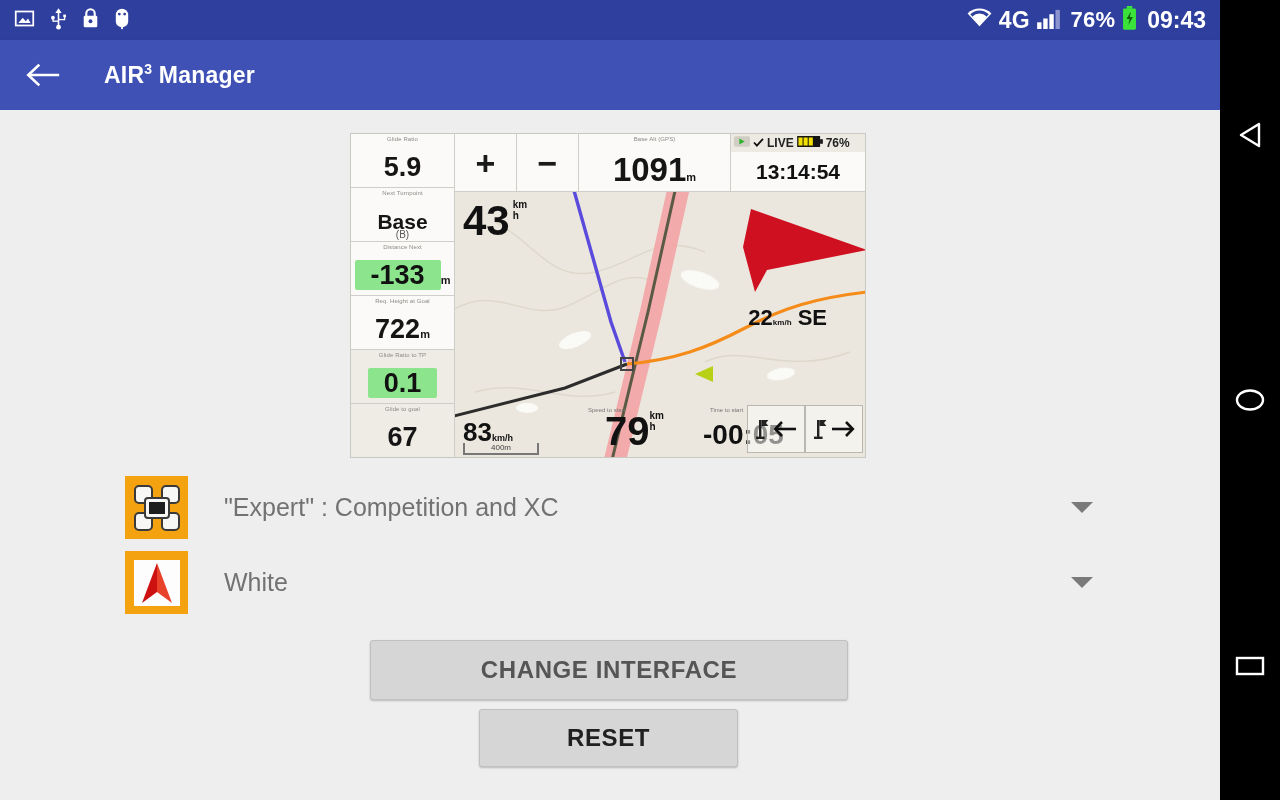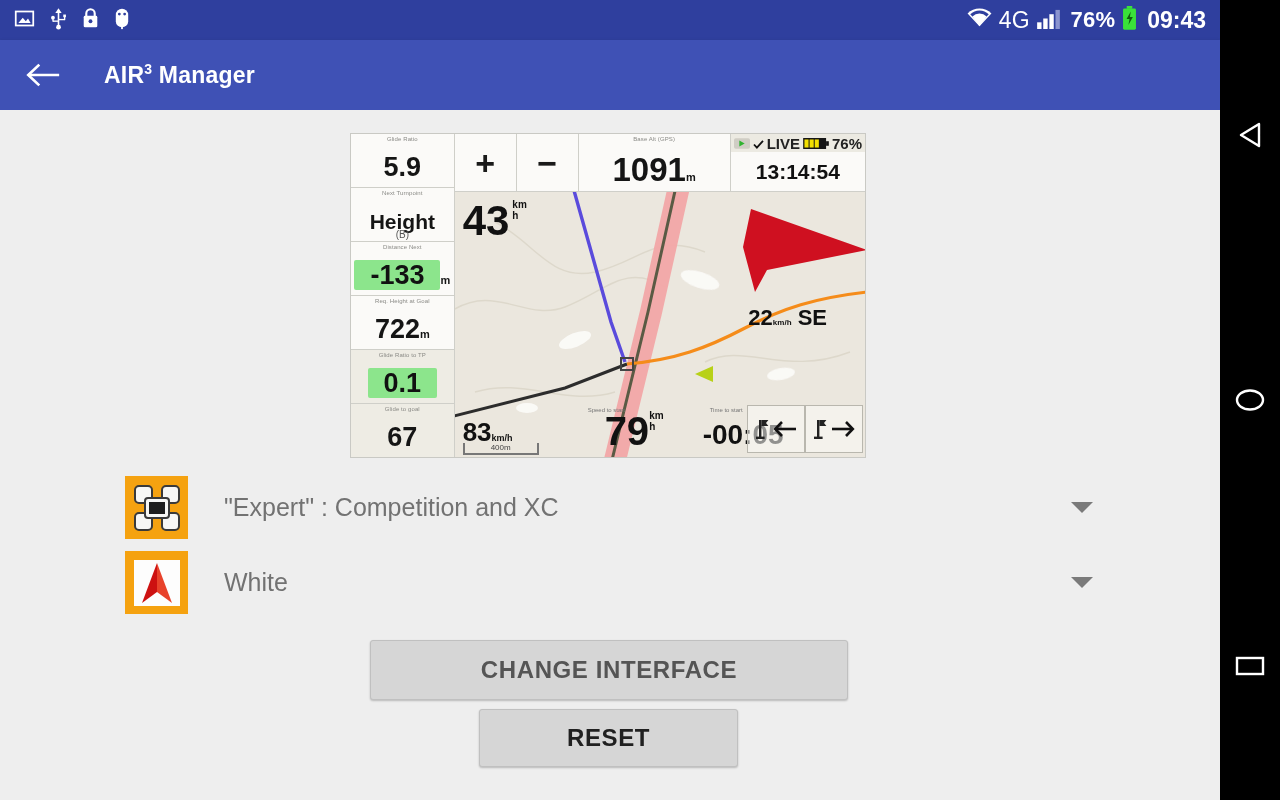--- a/index.html
+++ b/index.html
@@ -16,21 +16,21 @@
   
   .statusbar {
     position:absolute; left:0; top:0; width:1220px; height:40px;
     background:#2f3f9e; color:#fff;
     display:flex; align-items:center; padding:0 14px;
   }
   .sb-left { display:flex; align-items:center; gap:14px; }
   .sb-right { margin-left:auto; display:flex; align-items:center; gap:7px; }
   .sb-ico { display:block; }
   .sb-text { font-size:22px; font-weight:bold; letter-spacing:.2px; line-height:1; }
-  .sb-4g { font-size:23px; font-weight:normal; line-height:1; }
+  .sb-4g { font-size:23px; font-weight:bold; line-height:1; }
   .sb-clock { font-size:23px; font-weight:bold; line-height:1; margin-left:3px;}
 
   
   .appbar {
     position:absolute; left:0; top:40px; width:1220px; height:70px;
     background:#3f51b5; display:flex; align-items:center; padding-left:26px;
     box-shadow:0 2px 4px rgba(0,0,0,.28);
   }
   .appbar-title {
     color:#fff; font-size:23px; font-weight:bold; margin-left:42px; letter-spacing:.2px;
@@ -71,21 +71,21 @@
     font-size:34px; font-weight:bold; color:#1a1a1a; line-height:1;
   }
   .pv-alt {
     width:152px; border-right:1px solid #cfcfc9; background:#fbfaf8;
     position:relative; display:flex; align-items:center; justify-content:center;
   }
   .pv-alt .pv-val{font-size:33px;}
   .pv-stat { flex:1; background:#fbfaf8; display:flex; flex-direction:column; }
   .pv-statbar {
     height:18px; display:flex; align-items:center; gap:3px; padding:0 3px;
-    font-size:15px; font-weight:bold; color:#222; background:#eceae2;
+    font-size:12px; font-weight:bold; color:#222; background:#eceae2;
   }
   .pv-time { flex:1; display:flex; align-items:center; justify-content:center;
              font-size:21px; font-weight:bold; color:#111; }
 
   .pv-map { flex:1; position:relative; background:#ece8df; overflow:hidden; }
   .pv-speed { position:absolute; left:8px; top:8px; font-size:42px; font-weight:bold; color:#111; line-height:1;}
   .pv-speed .u{font-size:10px; font-weight:bold; display:inline-block; line-height:1.05; vertical-align:top; margin-left:3px;}
   .pv-sc { position:absolute; left:8px; bottom:12px; font-size:26px; font-weight:bold; color:#111; line-height:1;}
   .pv-sc .u{font-size:9px;}
   .pv-scale{position:absolute; left:8px; bottom:2px; font-size:8px; color:#444; border-bottom:2px solid #777; border-left:2px solid #777; border-right:2px solid #777; padding:0 26px 1px; }
@@ -233,21 +233,21 @@
 
       <div class="preview">
 
         <div class="pv-left">
           <div class="pv-cell">
             <span class="pv-lbl">Glide Ratio</span>
             <span class="pv-val">5.9</span>
           </div>
           <div class="pv-cell">
             <span class="pv-lbl">Next Turnpoint</span>
-            <span class="pv-val sm">Height</span>
+            <span class="pv-val sm">Base</span>
             <span style="position:absolute;bottom:1px;left:0;right:0;text-align:center;font-size:10px;color:#555;">(B)</span>
           </div>
           <div class="pv-cell">
             <span class="pv-lbl">Distance Next</span>
             <span class="pv-val"><span class="pv-green">-133</span><span class="u">m</span></span>
           </div>
           <div class="pv-cell">
             <span class="pv-lbl">Req. Height at Goal</span>
             <span class="pv-val"><span>722</span><span class="u">m</span></span>
           </div>

